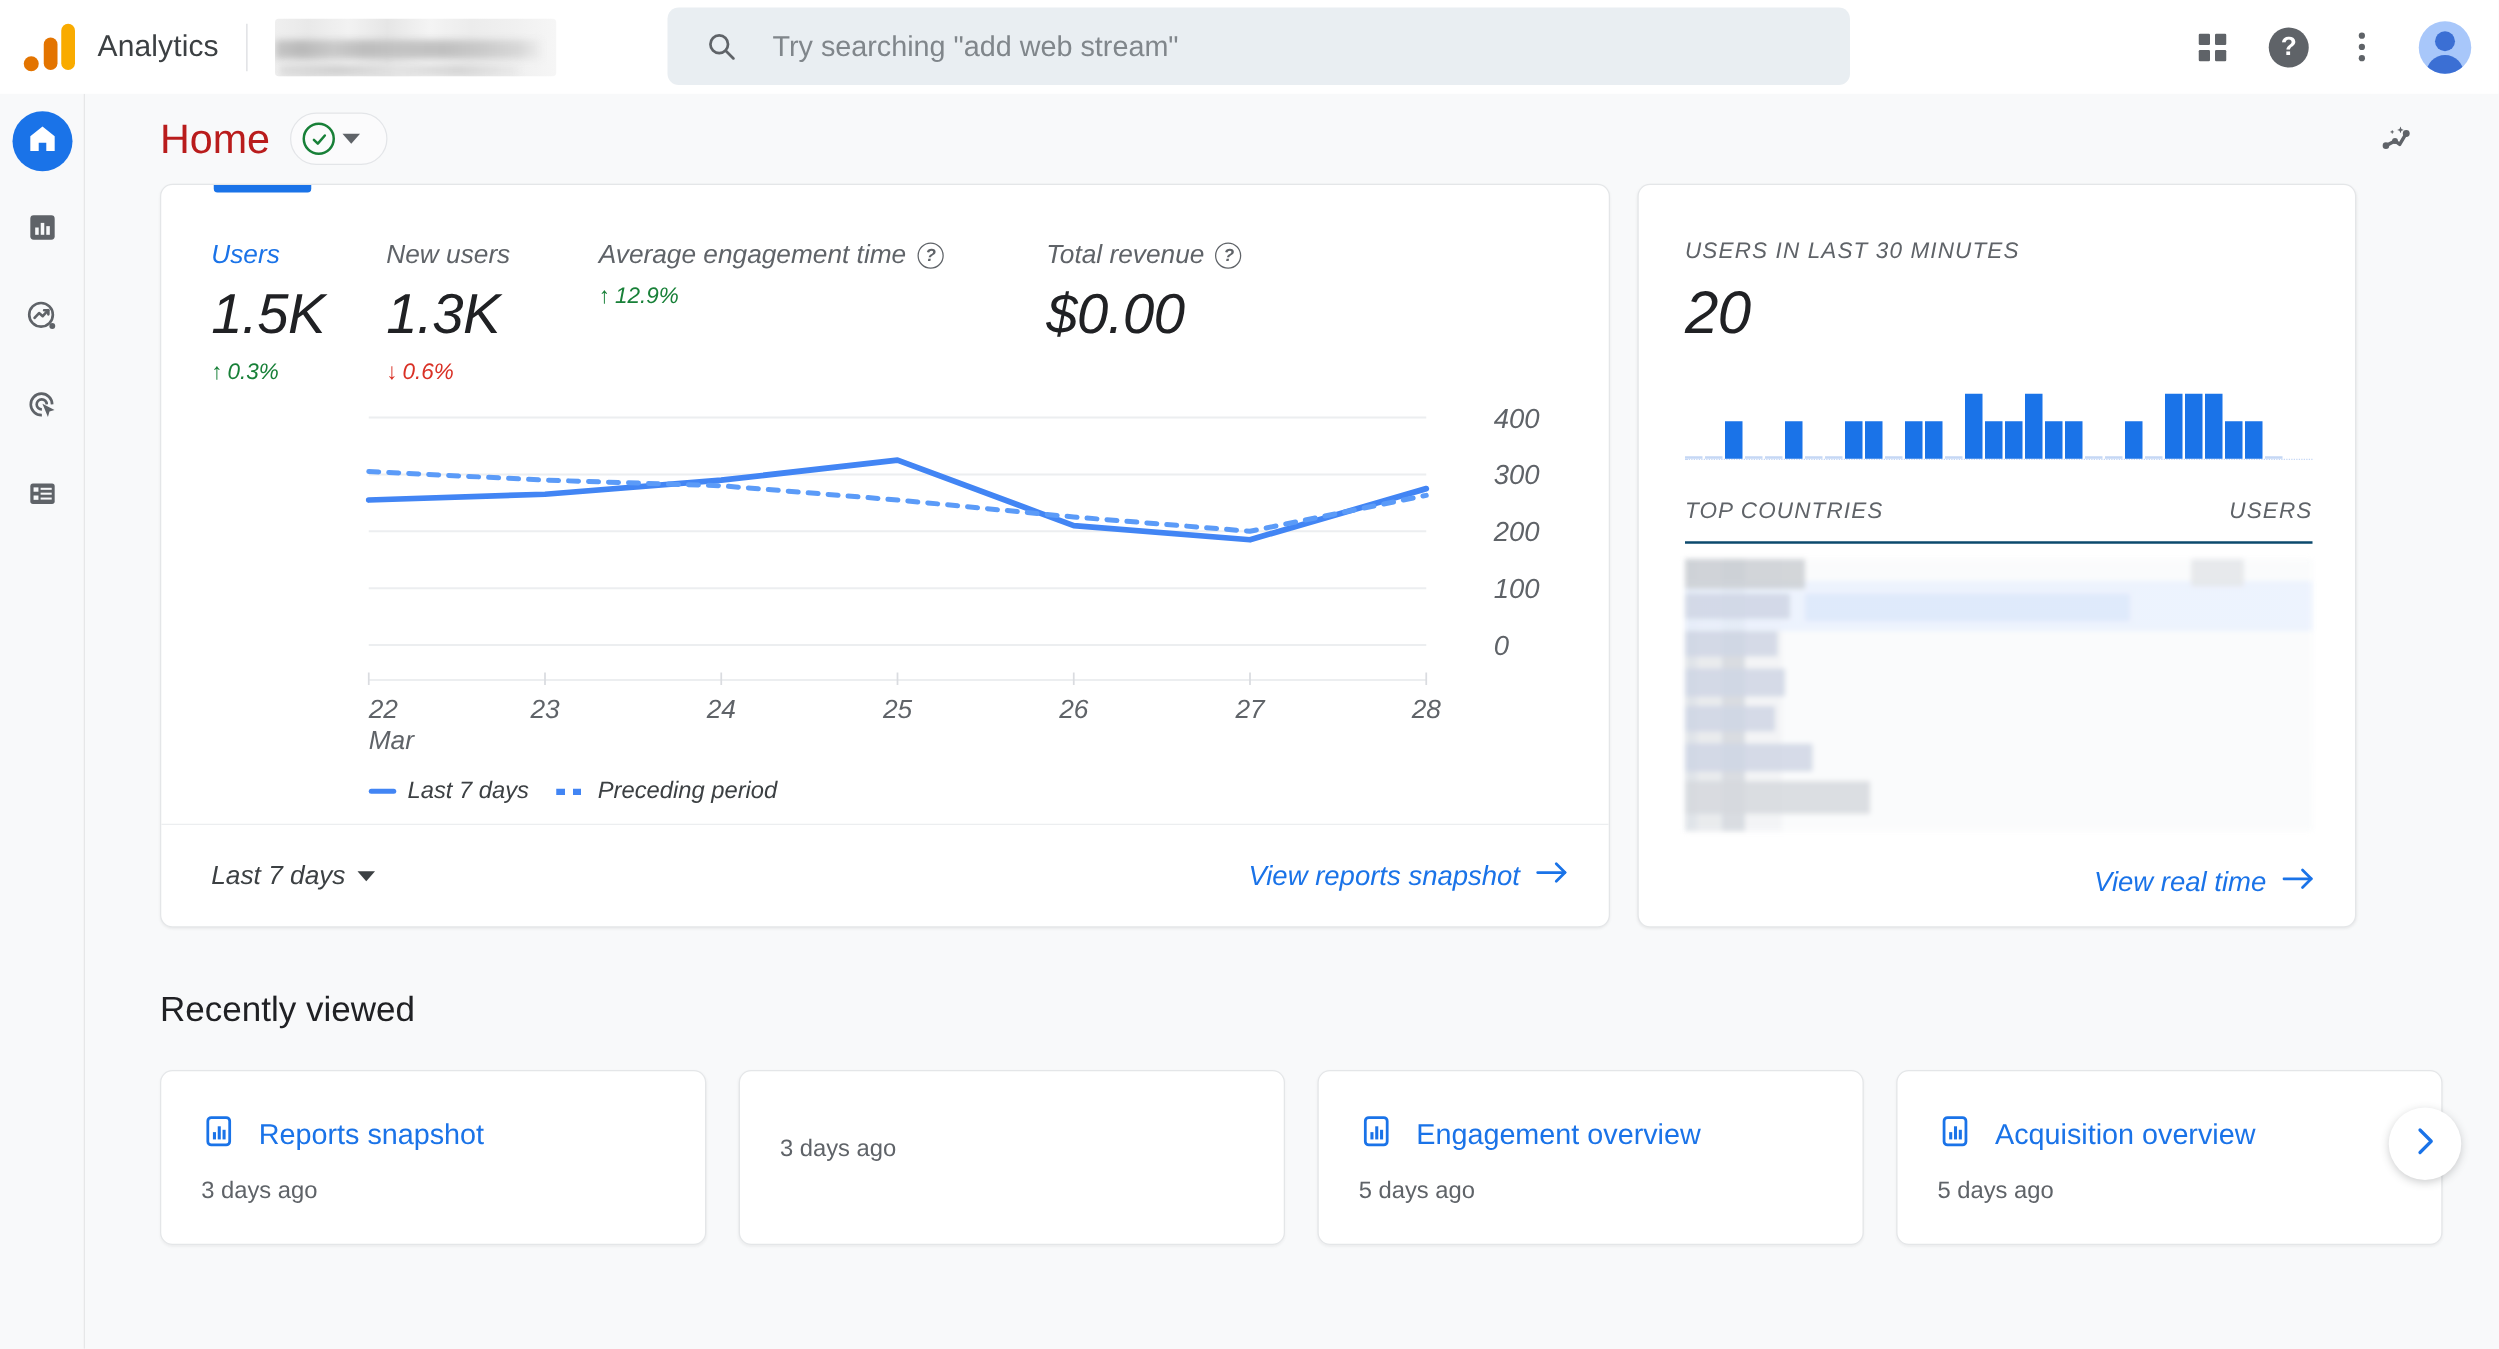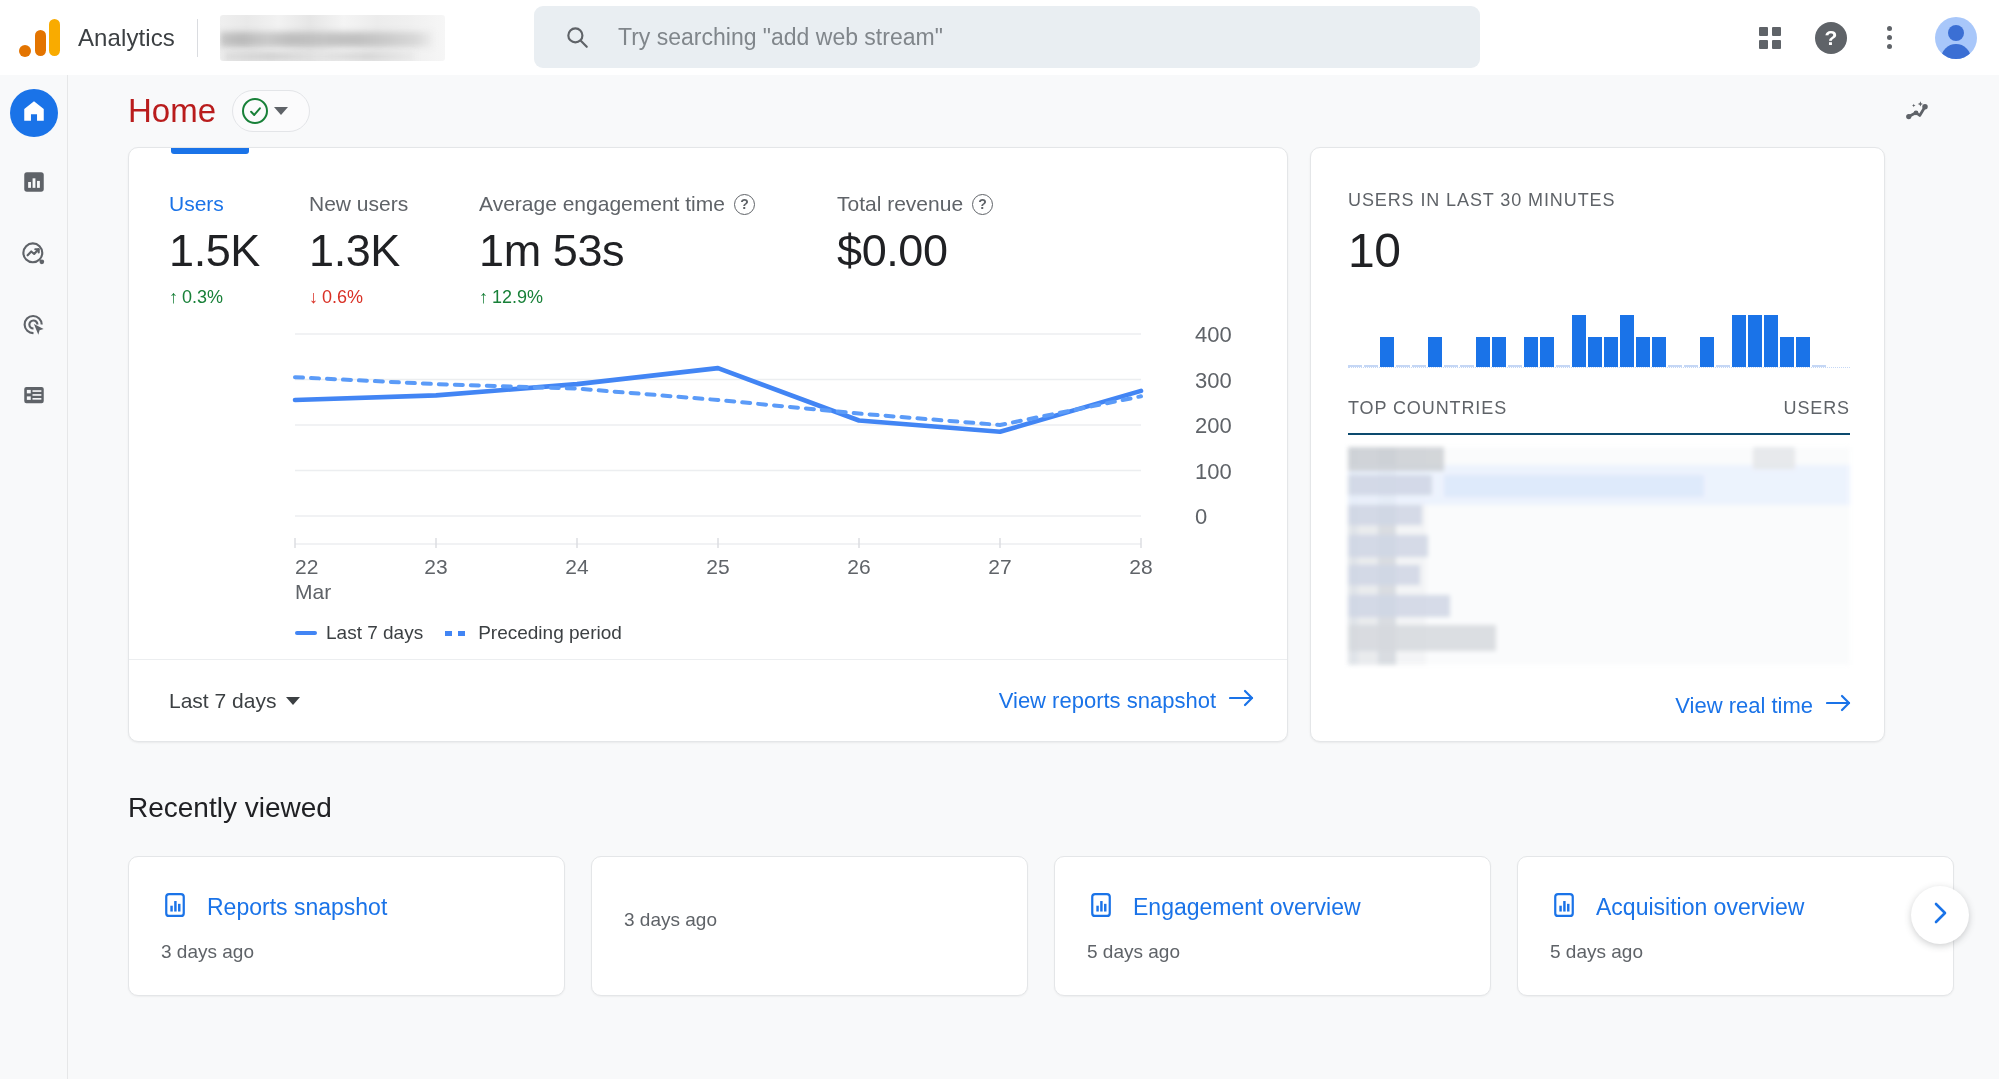--- a/index.html
+++ b/index.html
@@ -110,21 +110,21 @@
     background:#fbfbfc; display:flex; align-items:center; gap:6px; padding: 0 10px 0 9px; cursor:pointer;
   }
   .check-circle {
     width: 26px; height: 26px; border-radius:50%; border:2.4px solid #188038;
     display:flex; align-items:center; justify-content:center;
   }
   .caret-down { width:0;height:0;border-left:7px solid transparent;border-right:7px solid transparent;border-top:8px solid #5f6368; }
   .insights-btn { width:46px; height:46px; display:flex; align-items:center; justify-content:center; cursor:pointer; }
 
   
-  .cards-row { display:flex; gap: 22px; padding: 0 58px 0 60px; align-items: flex-end; }
+  .cards-row { display:flex; gap: 22px; padding: 0 58px 0 60px; align-items: flex-end; font-style: italic; }
   .card {
     background:#fff; border:1px solid #e4e6e8; border-radius: 10px;
     box-shadow: 0 1px 2px rgba(60,64,67,.08);
   }
   .main-card { width: 1160px; height: 595px; position:relative; overflow:hidden; }
   .tab-underline { position:absolute; left:42px; top:0; width:78px; height:6px; background:#1a73e8; border-radius:0 0 3px 3px; }
 
   .metrics { display:flex; padding: 44px 0 0 40px; gap: 0; }
   .metric { }
   .m-users { width: 140px; }
@@ -332,21 +332,20 @@
             <span>↓</span>
             <span>0.6%</span>
           </div>
         </div>
 
         <div class="metric m-aet">
           <div class="m-label">
             <span>Average engagement time</span>
             <span class="qmark">?</span>
           </div>
-          <div class="m-value">1m 53s</div>
           <div class="m-delta up">
             <span>↑</span>
             <span>12.9%</span>
           </div>
         </div>
 
         <div class="metric m-rev">
           <div class="m-label">
             <span>Total revenue</span>
             <span class="qmark">?</span>
@@ -411,21 +410,21 @@
               <line x1="1" y1="10" x2="23" y2="10" stroke-linecap="round"></line>
               <polyline points="16,3 23,10 16,17" stroke-linecap="round" stroke-linejoin="round"></polyline>
             </svg>
           </span>
         </div>
       </div>
     </div>
 
     <div class="card rt-card">
       <div class="rt-label">USERS IN LAST 30 MINUTES</div>
-      <div class="rt-big">10</div>
+      <div class="rt-big">20</div>
 
       <div class="rt-bars" id="rt-bars">
           <div class="rt-bar h0"></div>
           <div class="rt-bar h0"></div>
           <div class="rt-bar" style="height: 30px;"></div>
           <div class="rt-bar h0"></div>
           <div class="rt-bar h0"></div>
           <div class="rt-bar" style="height: 30px;"></div>
           <div class="rt-bar h0"></div>
           <div class="rt-bar h0"></div>

